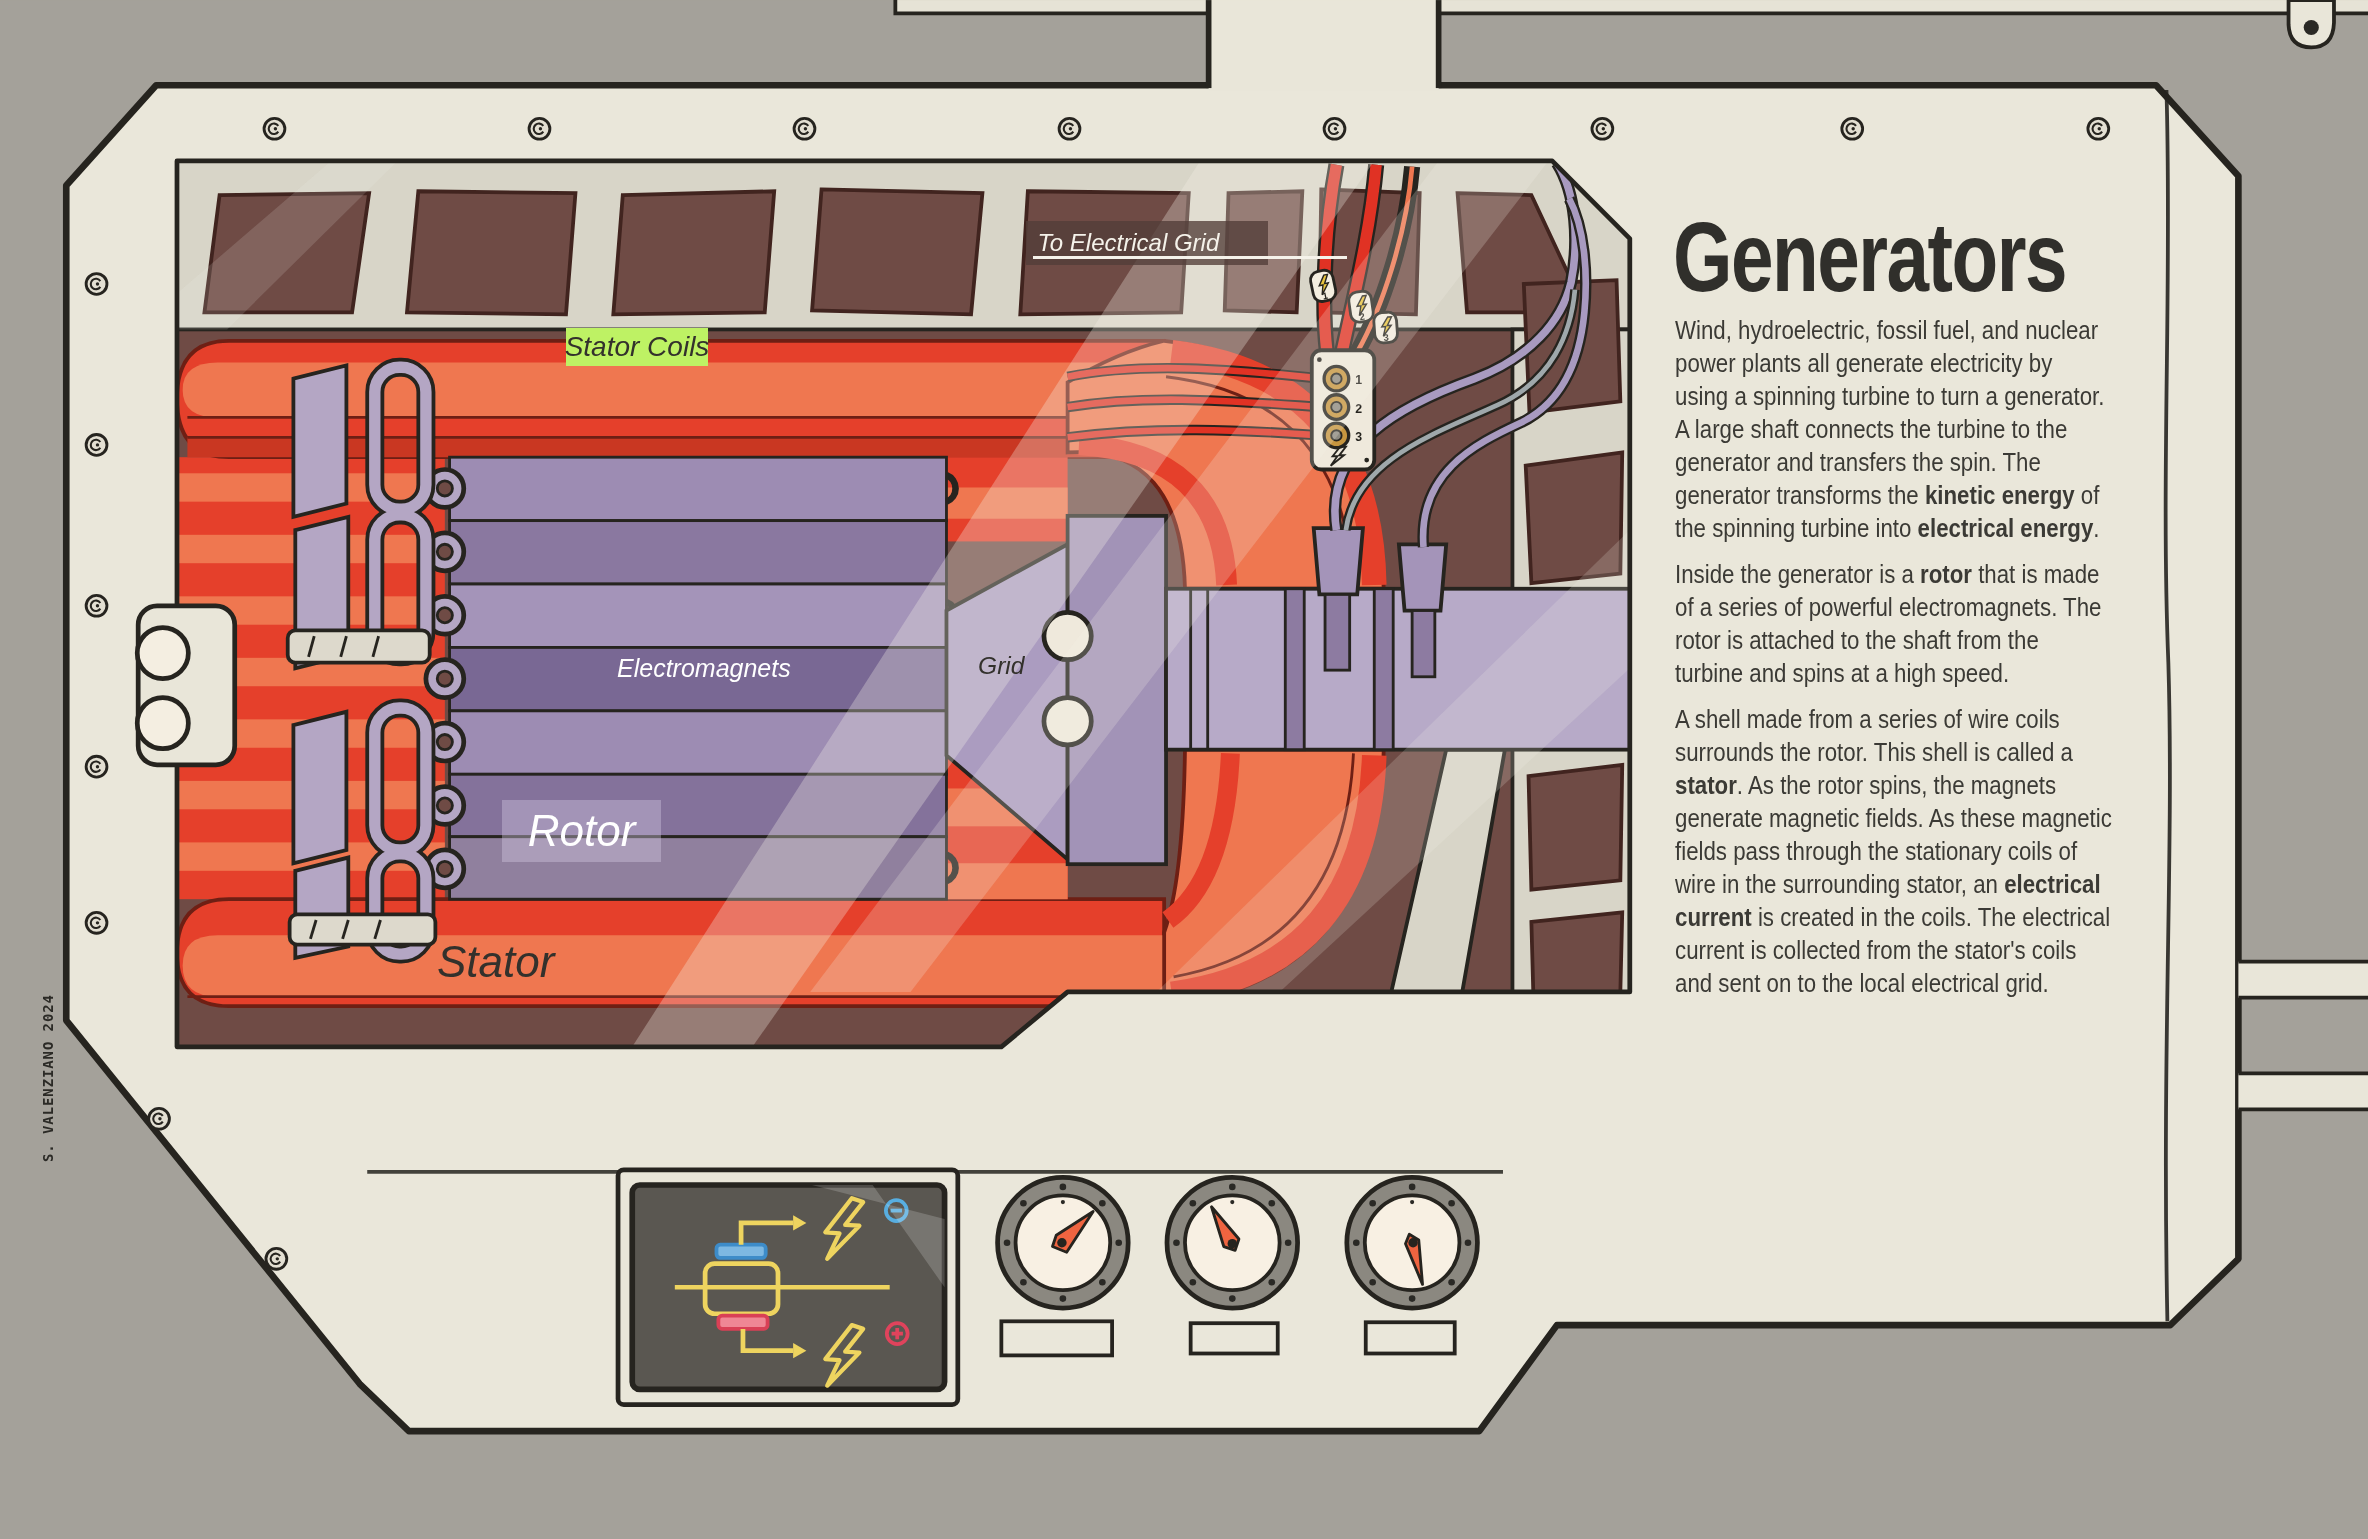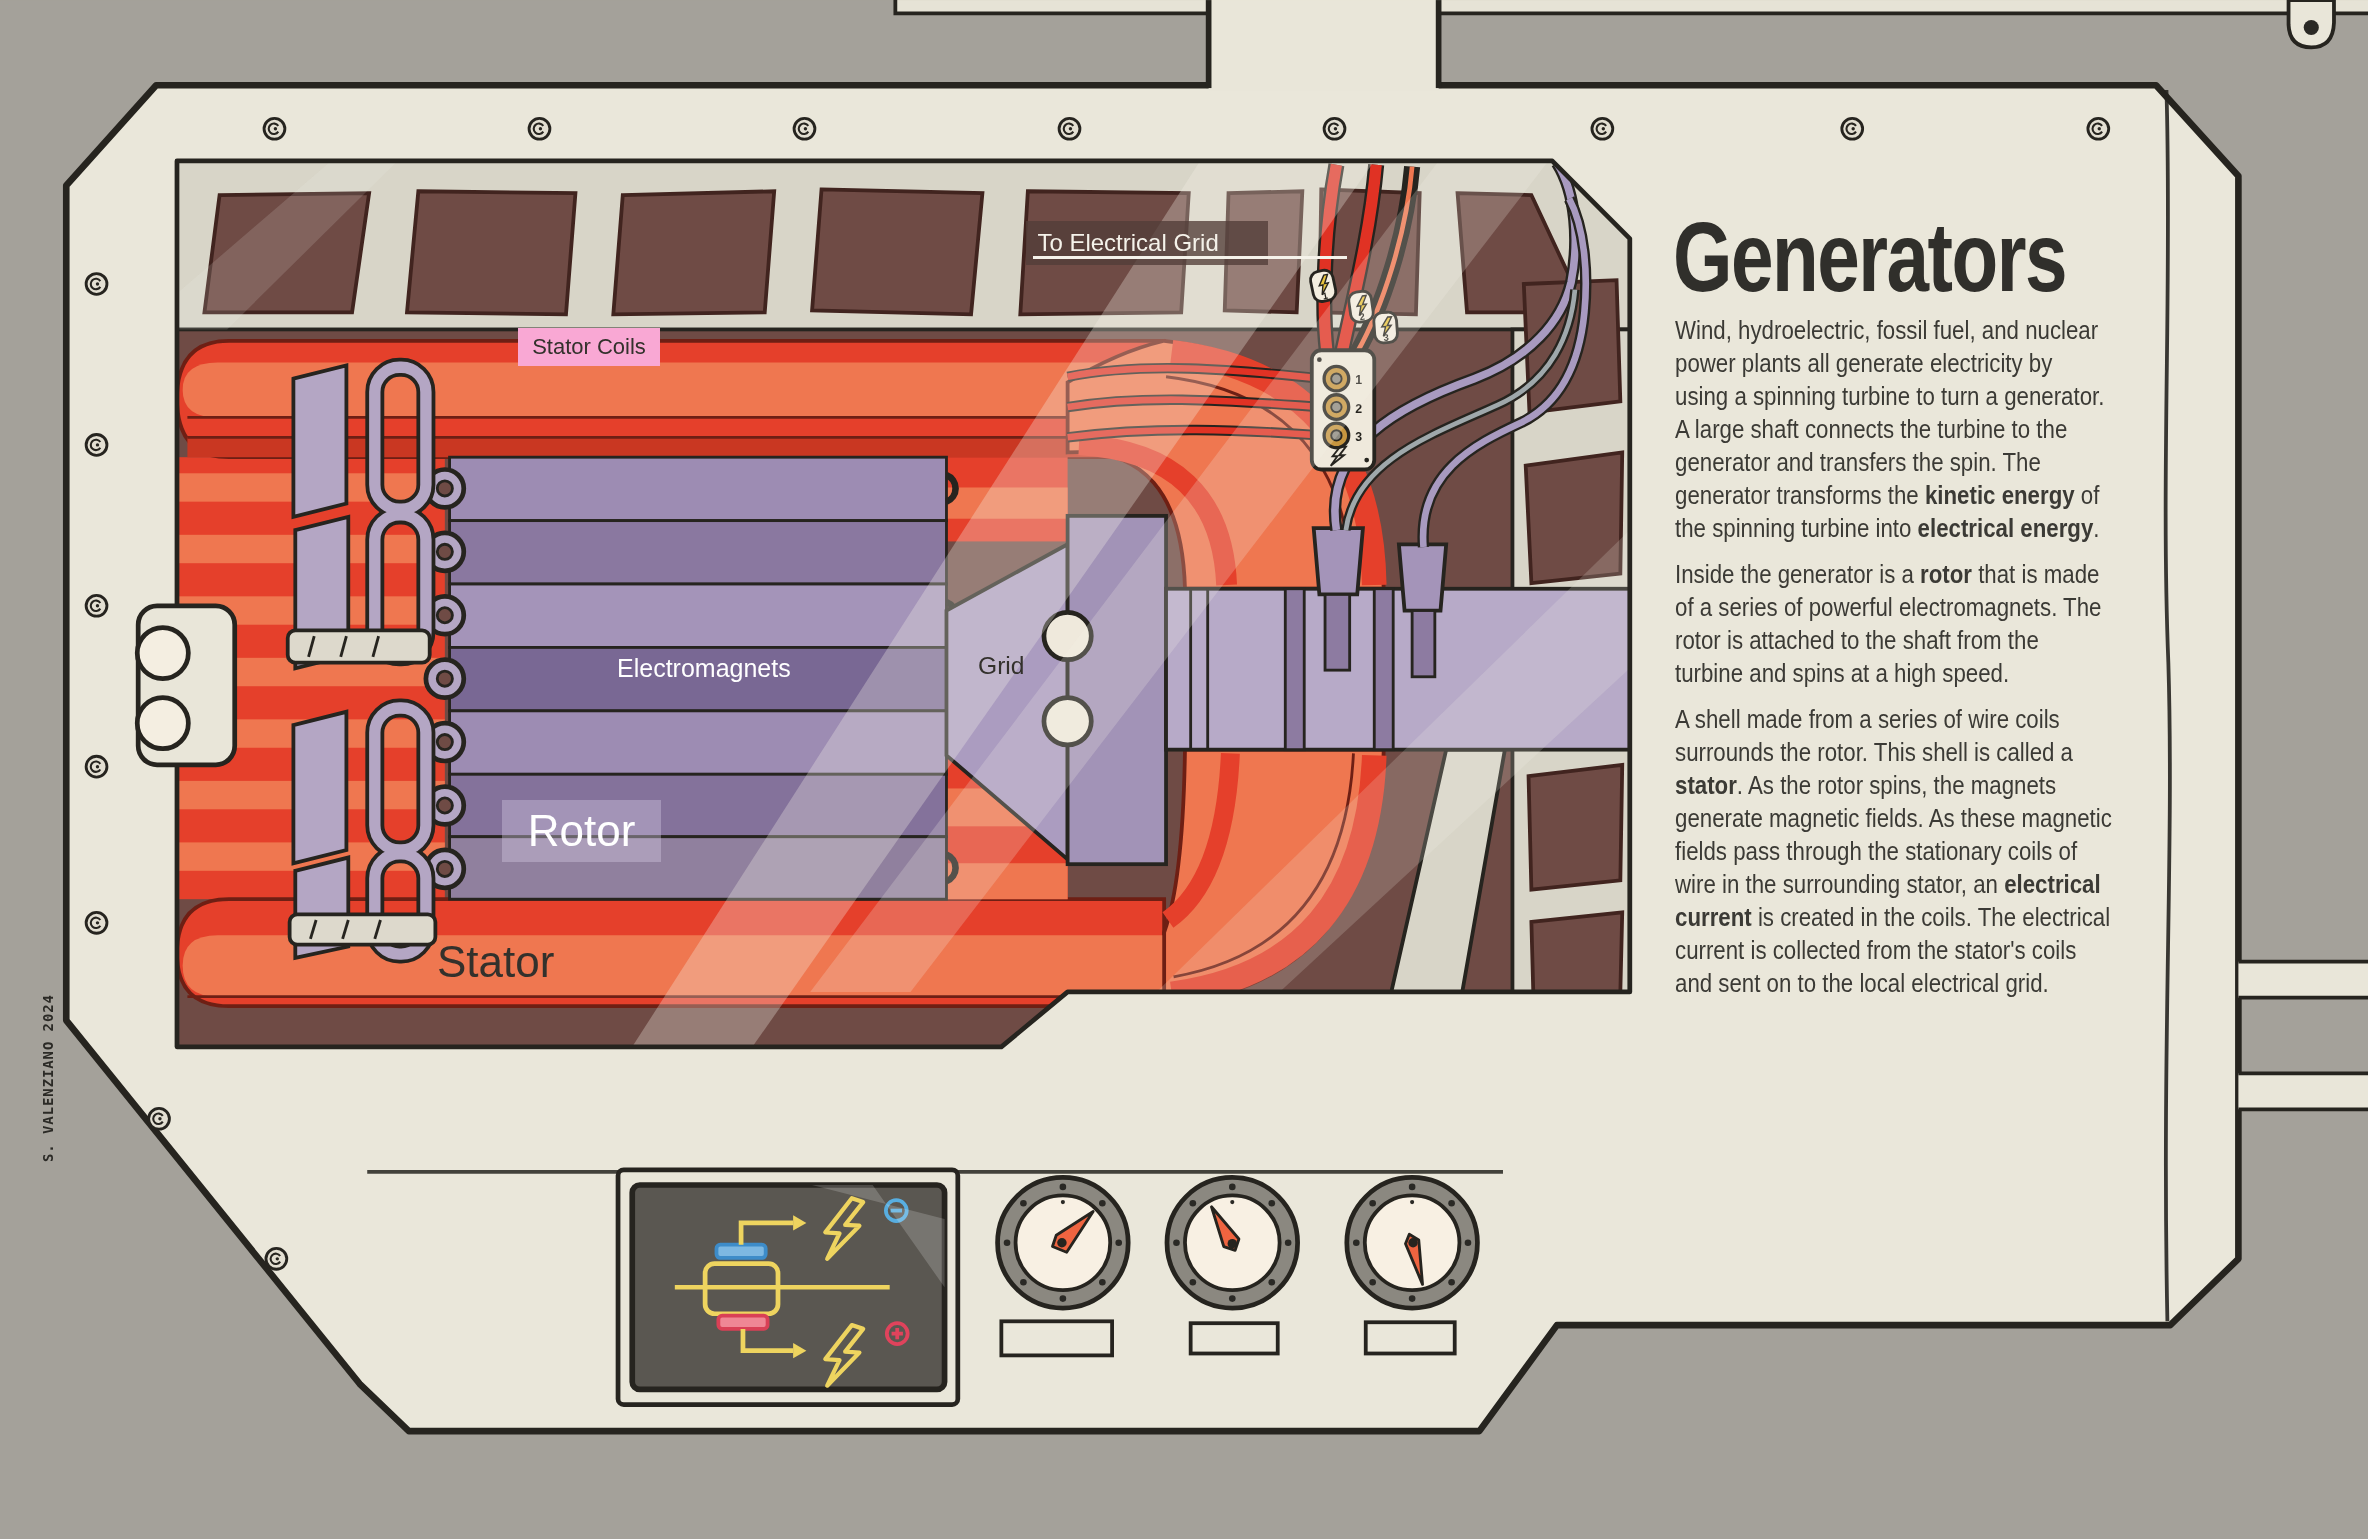--- a/index.html
+++ b/index.html
@@ -6,23 +6,23 @@
   .stage{position:relative;width:2369px;height:1540px;overflow:hidden;background:#a4a19a;
          font-family:"Liberation Sans",sans-serif;}
   .stage svg{position:absolute;left:0;top:0;}
   .overlay{position:absolute;}
   .poster-title{left:1673px;top:201px;font-size:98px;font-weight:bold;letter-spacing:-1.9px;
     color:#302f2b;transform:scaleX(0.78);transform-origin:left top;white-space:nowrap;}
   .body-text{left:1675px;top:314px;width:587px;font-size:26.5px;line-height:33px;color:#3b3a35;
     transform:scaleX(0.84);transform-origin:left top;}
   .body-text p{margin:0 0 13.2px 0;}
   .rich{white-space:pre-line;}
-  .lbl{white-space:nowrap;}
-  .lbl-stator-coils{left:518px;top:328px;width:142px;height:38px;background:#f9a8d4;
-    display:flex;align-items:center;justify-content:center;font-size:22px;color:#33312c;}
+  .lbl{font-style:italic;white-space:nowrap;}
+  .lbl-stator-coils{left:566px;top:328px;width:142px;height:38px;background:#bef264;
+    display:flex;align-items:center;justify-content:center;font-size:28px;color:#33312c;}
   .lbl-grid{left:1026px;top:221px;width:242px;height:44px;background:rgba(82,62,57,0.78);
     display:flex;align-items:center;padding-left:11.4px;font-size:24px;color:#f5f2ea;box-sizing:border-box;}
   .grid-underline{left:1033px;top:256px;width:314px;height:2.8px;background:#f5f2ea;}
   .lbl-electromagnets{left:617px;top:654px;font-size:25px;color:#ffffff;}
   .lbl-shaft{left:978px;top:652px;font-size:24.6px;color:#33312c;}
   .lbl-rotor{left:502px;top:800px;width:159px;height:62px;background:rgba(216,204,228,0.38);
     display:flex;align-items:center;justify-content:center;font-size:44px;color:#ffffff;}
   .lbl-stator{left:437px;top:937px;font-size:44px;color:#33312c;}
   .credit{left:40px;top:1162px;transform:rotate(-90deg);transform-origin:left top;
     font-family:"DejaVu Sans Mono",monospace;font-weight:bold;font-size:14px;letter-spacing:0.9px;

